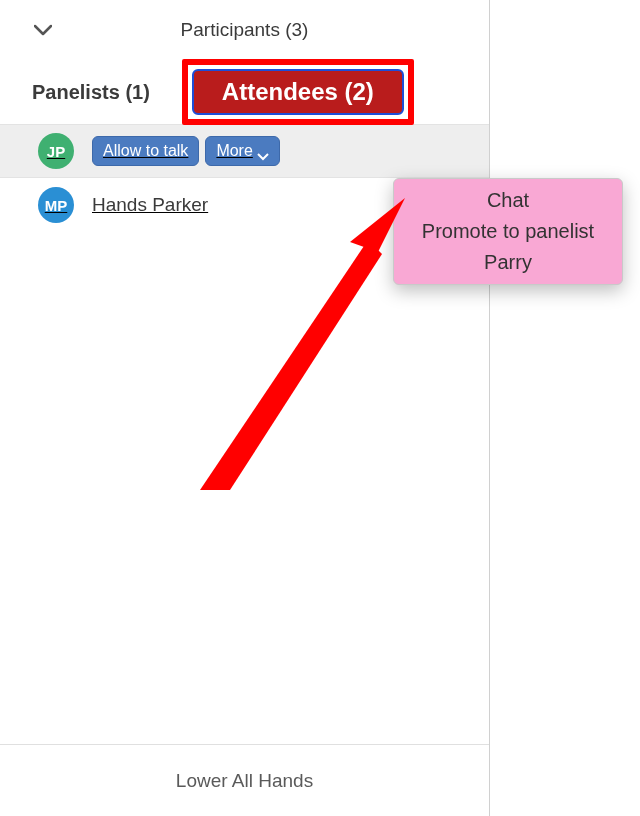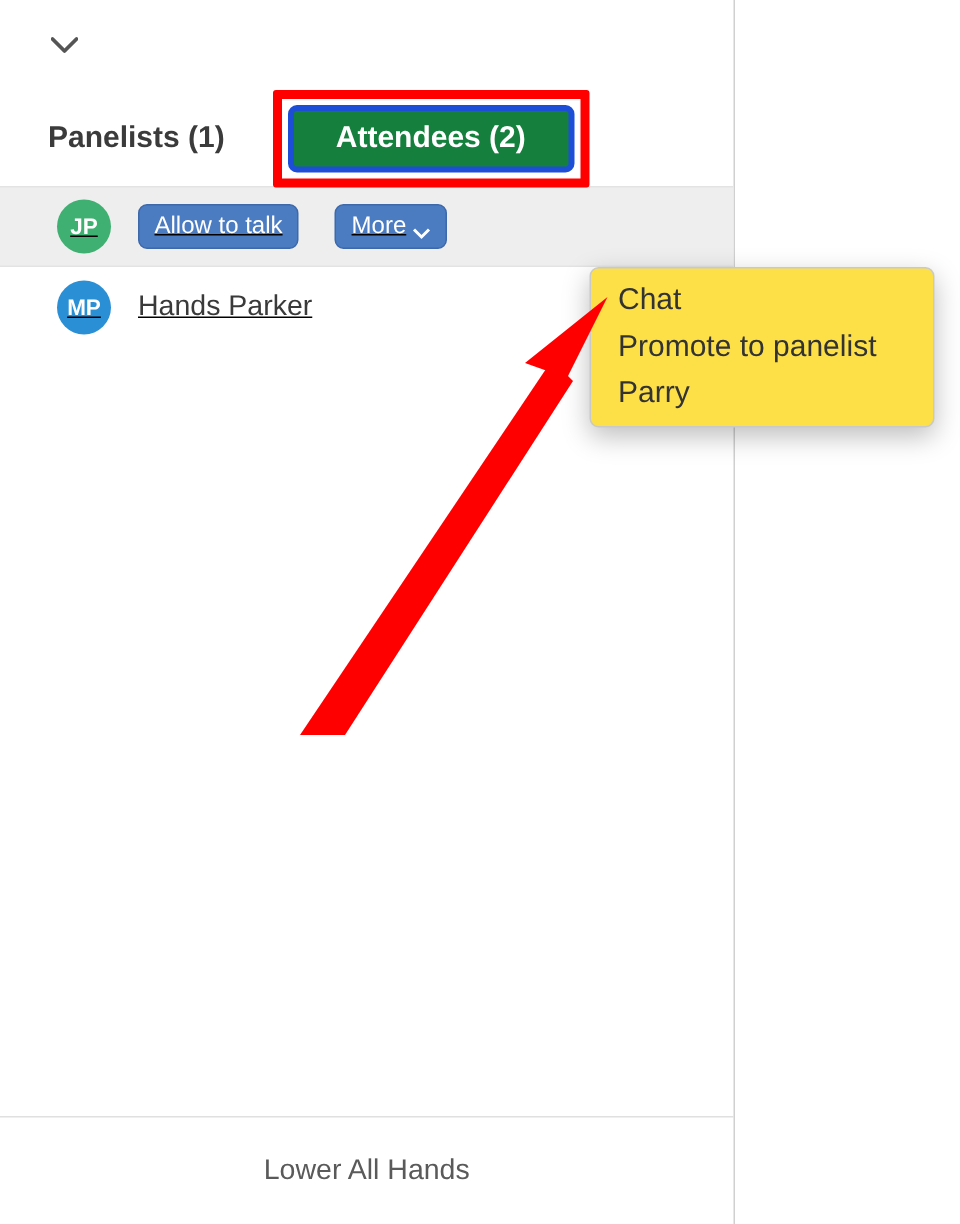--- a/index.html
+++ b/index.html
@@ -48,26 +48,26 @@
       color: #3b3b3b;
       padding: 8px 4px;
     }
     .tab-attendees-wrap {
       position: relative;
       border: 6px solid #ff0000;
       border-radius: 2px;
       padding: 4px;
     }
     .tab-attendees {
-      background: #15803d;
+      background: #b91c1c;
       color: #fff;
-      border: 4px solid #1d4ed8;
+      border: 2px solid #1d4ed8;
       border-radius: 6px;
       padding: 7px 28px;
-      font-size: 20px;
+      font-size: 24px;
       font-weight: 700;
     }
     .list {
       flex: 1 1 auto;
       overflow: hidden;
     }
     .row {
       display: flex;
       align-items: center;
       height: 54px;
@@ -94,21 +94,21 @@
     }
     .avatar.green { background: #3fb071; }
     .avatar.blue  { background: #2a8fd4; }
     .name {
       font-size: 19px;
       color: #3a3a3a;
       flex: 1 1 auto;
     }
     .row-actions {
       display: flex;
-      gap: 24px;
+      gap: 6px;
       padding-right: 10px;
     }
     .btn {
       background: #4b7bc0;
       color: #fff;
       border: 1px solid #3d69aa;
       border-radius: 6px;
       font-size: 16px;
       padding: 5px 10px;
       display: inline-flex;
@@ -124,26 +124,27 @@
       justify-content: center;
       font-size: 19px;
       color: #5a5a5a;
     }
     
     .menu {
       position: absolute;
       left: 393px;
       top: 178px;
       width: 230px;
-      background: #fde047;
+      background: #f9a8d4;
       border: 1px solid #c9c9c9;
       border-radius: 6px;
       box-shadow: 0 6px 18px rgba(0,0,0,0.25);
       padding: 6px 0;
       z-index: 10;
+      text-align: center;
     }
     .menu-item {
       font-size: 20px;
       color: #333;
       padding: 4px 18px;
       white-space: nowrap;
     }
     
     .arrow {
       position: absolute;
@@ -159,20 +160,21 @@
 <body>
 
 <div class="panel">
 
   <div class="header">
     <span class="collapse-icon">
       <svg viewBox="0 0 18 12">
           <path d="M1 2 L9 10 L17 2" fill="none" stroke="#555" stroke-width="2.5" stroke-linecap="round" stroke-linejoin="round"></path>
         </svg>
     </span>
+    <div class="header-title">Participants (3)</div>
   </div>
 
   <div class="tabs">
     <div class="tab-panelists">Panelists (1)</div>
     <div class="tab-attendees-wrap">
       <div class="tab-attendees">Attendees (2)</div>
     </div>
   </div>
 
   <div class="list">

